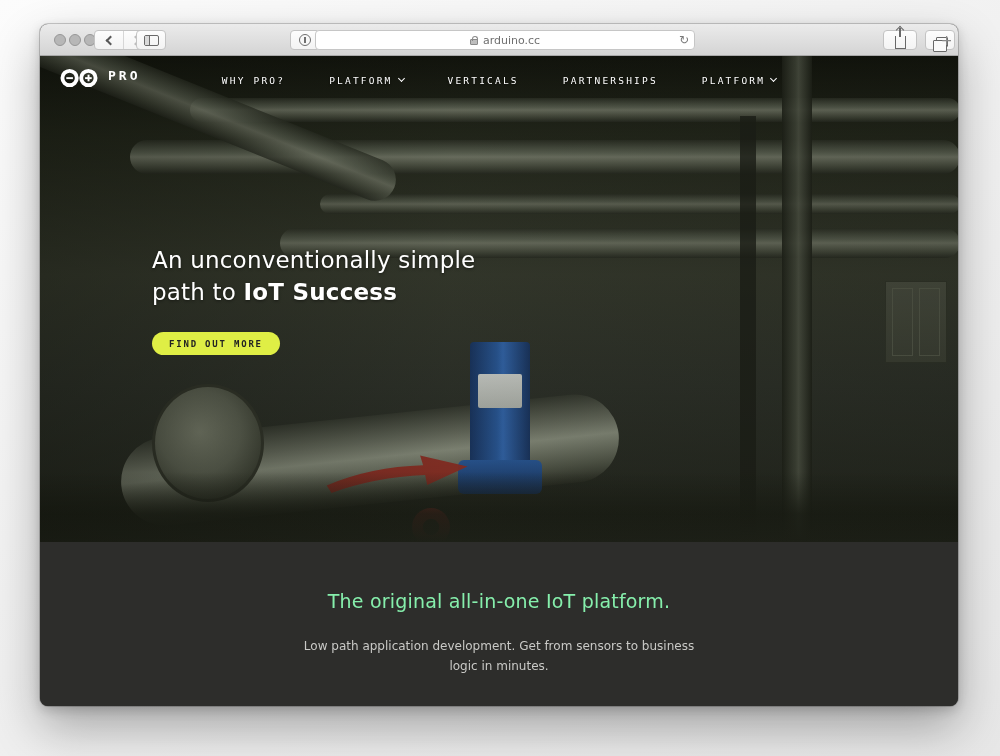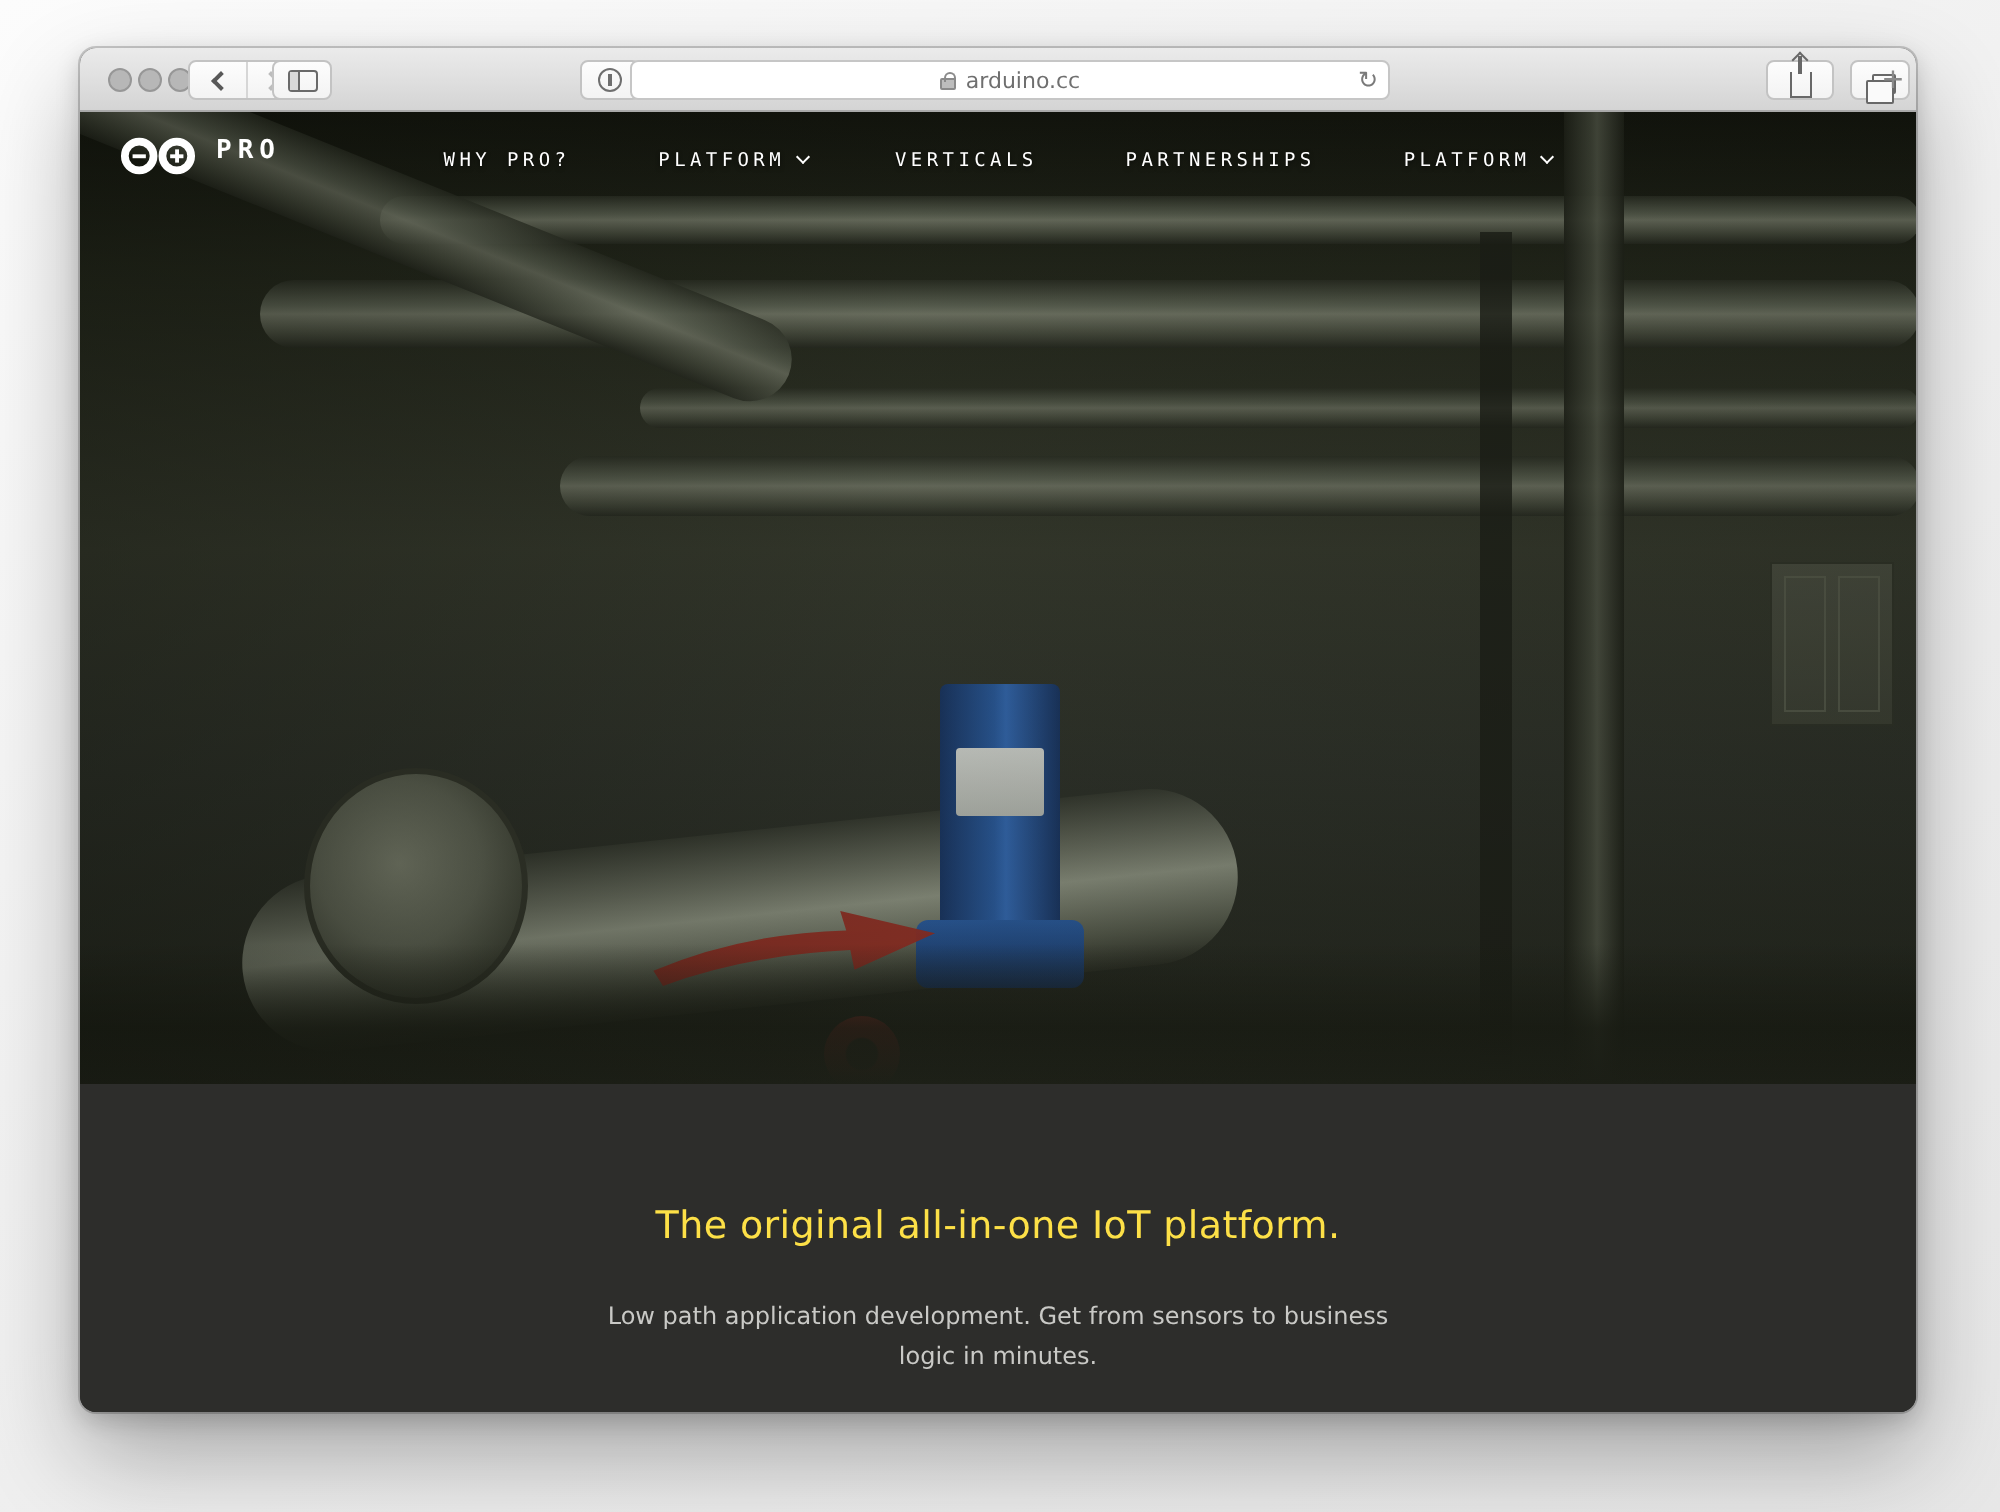--- a/index.html
+++ b/index.html
@@ -128,21 +128,21 @@
     text-shadow:0 1px 3px rgba(0,0,0,.45); }
   .hero-h1 b { font-weight:700; }
   .cta { display:inline-block; margin-top:24px; padding:7px 17px 6px;
     border-radius:13px; border:none; cursor:pointer;
     font-family:"DejaVu Sans Mono","Liberation Mono",monospace;
     font-size:9px; font-weight:bold; letter-spacing:1.8px; color:#232323; }
 
   
   .band { position:absolute; left:0; top:486px; width:100%; height:164px; background:#2d2d2b;
     text-align:center; }
-  .band-title { padding-top:60px; font-size:19px; font-weight:400; color:#fde047; letter-spacing:.2px; }
+  .band-title { padding-top:48px; font-size:19px; font-weight:400; color:#86efac; letter-spacing:.2px; }
   .band-sub { margin-top:24px; font-size:12px; line-height:20px; color:#c9c9c6; }
 </style>
 </head>
 <body>
 
 <div class="window">
 
   <div class="titlebar">
     <span class="tl-btn" style="left:14px"></span>
     <span class="tl-btn" style="left:29px"></span>
@@ -231,20 +231,27 @@
           <span class="nav-item">
               <span>PARTNERSHIPS</span>
             </span>
           <span class="nav-item">
               <span>PLATFORM</span>
               <span class="nav-chev"></span>
             </span>
         </nav>
       </div>
 
+      <div class="hero-copy">
+        <div class="hero-h1">
+          <span>An unconventionally simple</span><br>
+          <span>path to </span><b>IoT Success</b>
+        </div>
+        <button class="cta" id="cta-btn" style="background: rgb(223, 238, 69);">FIND OUT MORE</button>
+      </div>
     </div>
 
     <div class="band" style="background: rgb(45, 45, 43);">
       <div class="band-title">The original all-in-one IoT platform.</div>
       <div class="band-sub">
         <span>Low path application development. Get from sensors to business</span><br>
         <span>logic in minutes.</span>
       </div>
     </div>
 

